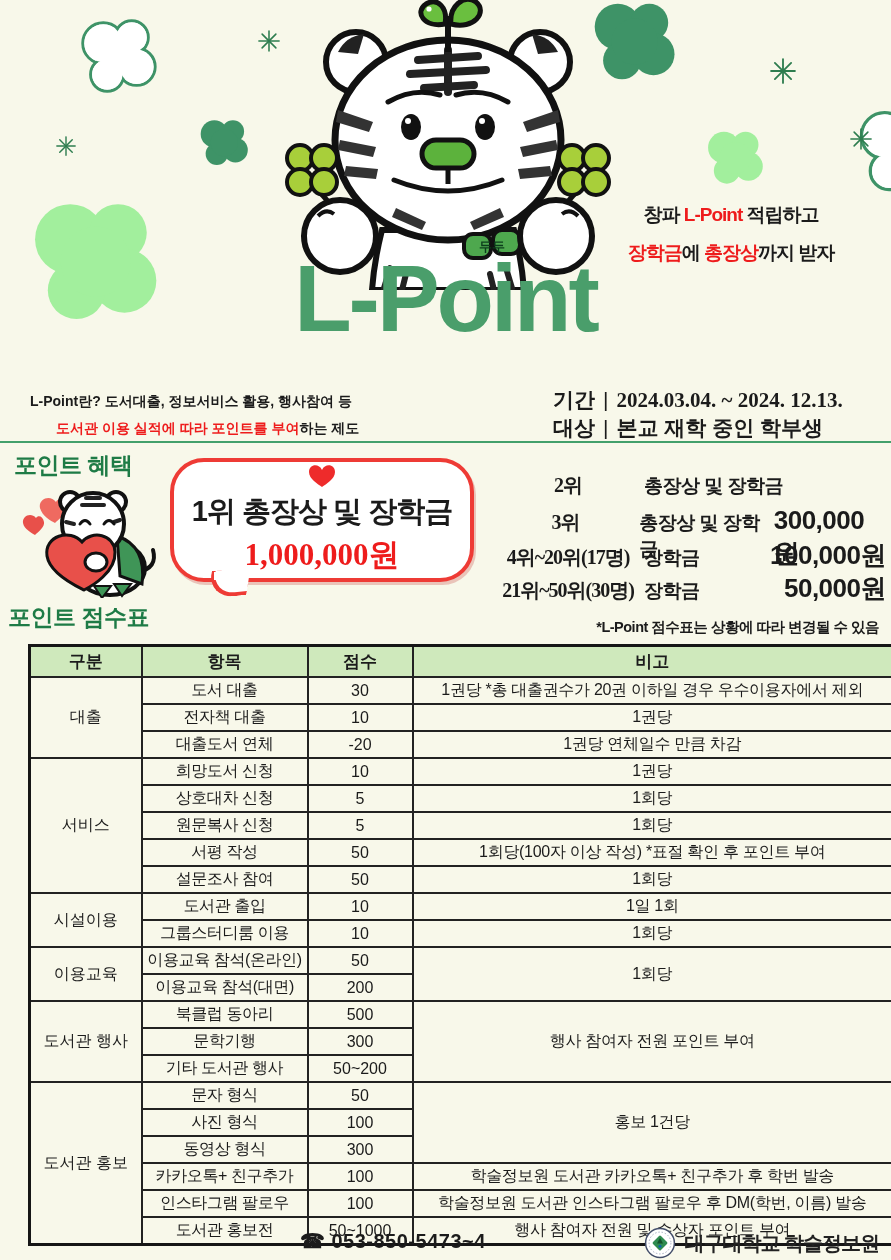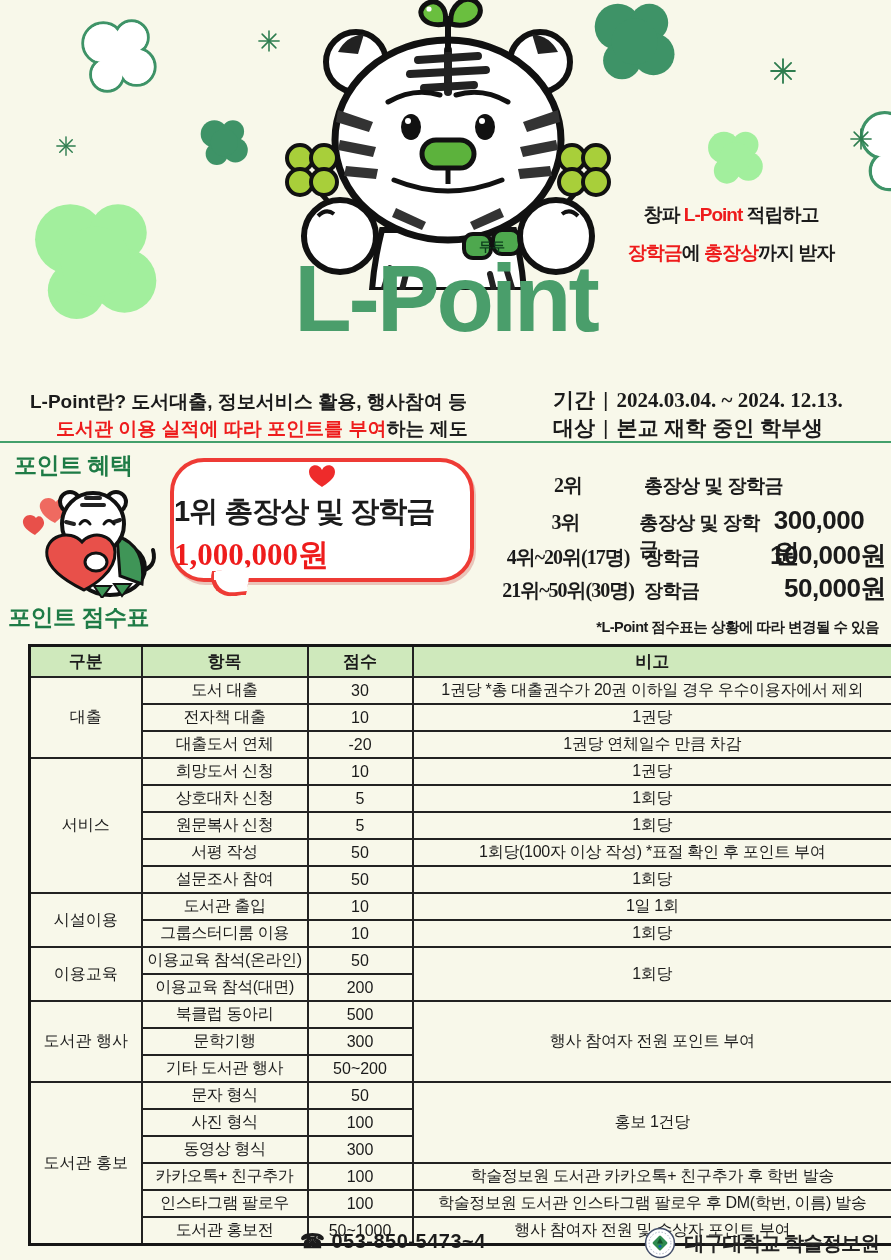--- a/index.html
+++ b/index.html
@@ -17,31 +17,31 @@
     position:relative;width:891px;height:1260px;background:var(--background);
     overflow:hidden;font-family:"Liberation Sans",sans-serif;color:#1b1b1b;
   }
   .abs{position:absolute;}
   
   .slogan{left:575px;top:196px;width:312px;text-align:center;font-weight:800;font-size:19px;line-height:38px;letter-spacing:-1px;}
   .slogan .red{color:var(--accent-red);}
   .main-title{left:0;top:252px;width:891px;margin:0;text-align:center;font-size:94px;font-weight:800;
     color:var(--title-green);letter-spacing:-3px;line-height:1;}
   
-  .intro{left:30px;top:388px;font-size:19px;line-height:27px;font-weight:600;}
+  .intro{left:30px;top:388px;font-size:14px;line-height:27px;font-weight:600;}
   .intro .line2{padding-left:26px;}
   .intro .red{color:var(--accent-red);}
   .info{left:553px;top:386px;font-size:21px;line-height:27px;font-weight:600;}
   .info .sep{padding:0 8px;font-weight:400;}
   .info .period-val{font-family:"Liberation Serif",serif;font-weight:700;}
   .divider{left:0;top:441px;width:891px;height:2px;background:#43a06b;}
   
   .benefits-heading{left:14px;top:450px;font-size:23px;font-weight:800;color:var(--heading-green);letter-spacing:-0.5px;}
   .bubble{left:170px;top:458px;width:296px;height:116px;background:#fff;border:4px solid var(--bubble-border-red);
-    border-radius:34px;box-shadow:2px 3px 0 rgba(190,40,40,.25);text-align:left;}
+    border-radius:34px;box-shadow:2px 3px 0 rgba(190,40,40,.25);text-align:center;}
   .bubble .heart{position:absolute;top:2px;left:50%;transform:translateX(-50%);}
   .bubble .b1{margin-top:30px;font-size:29px;font-weight:800;letter-spacing:-1px;}
   .bubble .b2{margin-top:2px;font-size:31px;font-weight:700;color:var(--accent-red);font-family:"Liberation Serif",serif;}
   .bubble .tail{position:absolute;left:36px;bottom:-19px;width:34px;height:24px;background:#fff;
     border-left:4px solid var(--bubble-border-red);border-bottom:4px solid var(--bubble-border-red);
     border-bottom-left-radius:26px;transform:skewX(-14deg) rotate(-6deg);}
   .bubble .tail-cover{position:absolute;left:40px;bottom:-2px;width:34px;height:8px;background:#fff;}
   .prizes{left:492px;top:454px;width:394px;margin-top:18px;}
   .prize-row{display:flex;align-items:baseline;height:33px;}
   .prize-rank{width:152px;text-align:center;font-family:"Liberation Serif",serif;font-size:20px;font-weight:600;letter-spacing:-1px;}

